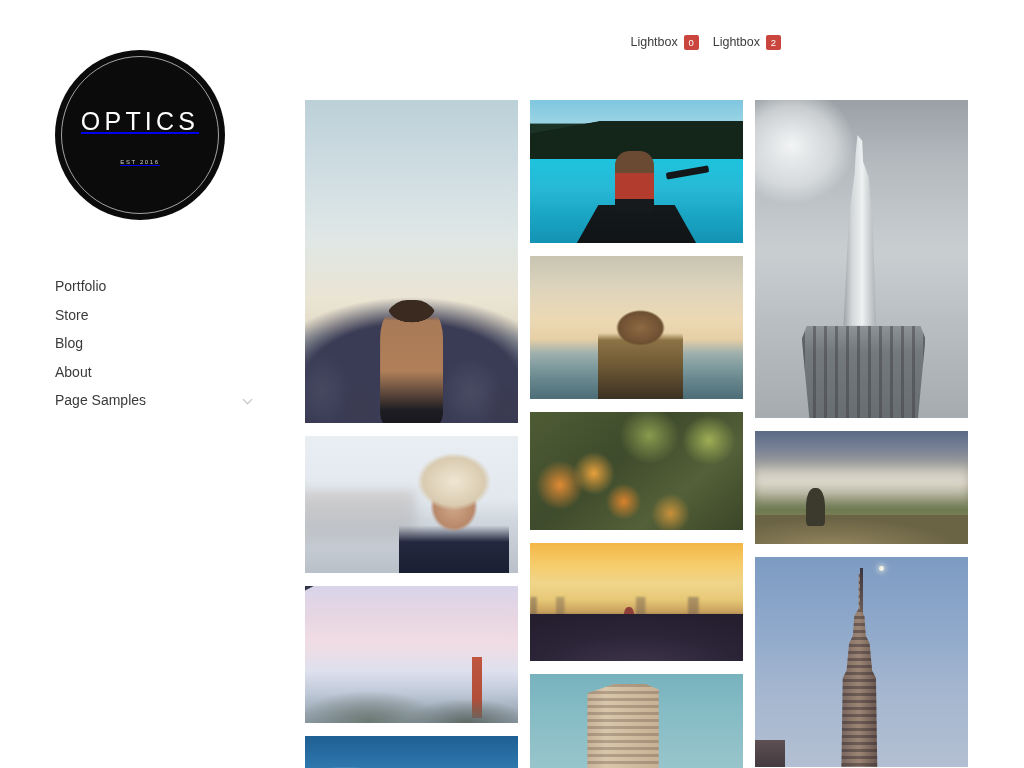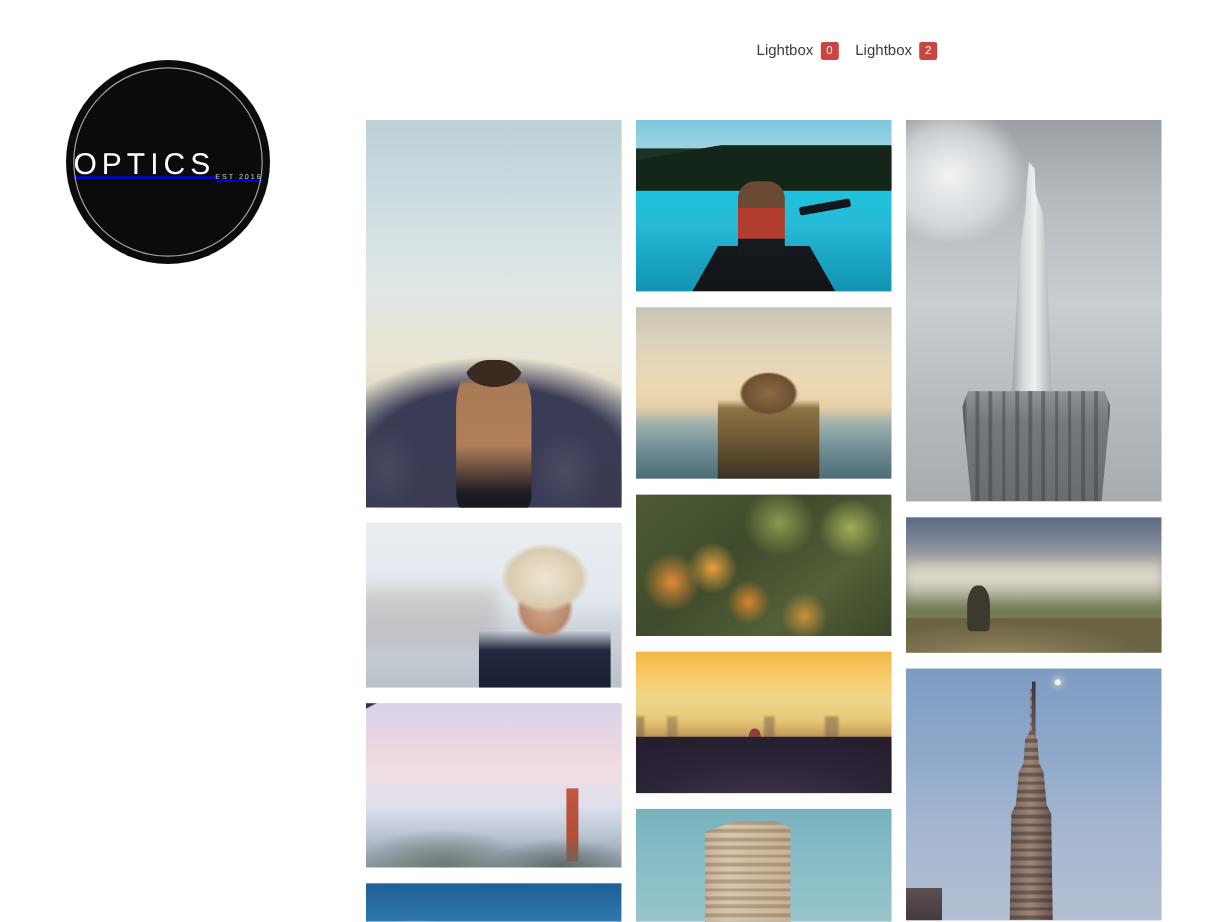--- a/index.html
+++ b/index.html
@@ -39,21 +39,21 @@
   .sidebar {
     position: absolute; left: 0; top: 0; width: 300px; height: 768px;
   }
   .logo-wrap {
     position: absolute; left: 55px; top: 50px;
     width: 170px; height: 170px;
   }
   .logo-circle {
     width: 170px; height: 170px; border-radius: 50%;
     background: #0b0b0b;
-    display: flex; 
+    display: flex; flex-direction: column;
     align-items: center; justify-content: center;
     position: relative;
   }
   .logo-ring {
     position: absolute; left: 6px; top: 6px;
     width: 158px; height: 158px; border-radius: 50%;
     border: 1px solid rgba(255,255,255,.62);
     pointer-events: none;
   }
   .logo-text {
@@ -352,20 +352,44 @@
   <div class="sidebar">
 
     <a class="logo-wrap" href="#">
       <div class="logo-circle">
         <div class="logo-ring"></div>
         <div class="logo-text">OPTICS</div>
         <div class="logo-sub">EST 2016</div>
       </div>
     </a>
 
+    <nav class="mainnav">
+
+      <a class="nav-item" href="#">
+        <span class="nav-label">Portfolio</span>
+      </a>
+
+      <a class="nav-item" href="#">
+        <span class="nav-label">Store</span>
+      </a>
+
+      <a class="nav-item" href="#">
+        <span class="nav-label">Blog</span>
+      </a>
+
+      <a class="nav-item" href="#">
+        <span class="nav-label">About</span>
+      </a>
+
+      <a class="nav-item" href="#">
+        <span class="nav-label">Page Samples</span>
+        <span class="chev"></span>
+      </a>
+
+    </nav>
   </div>
 
   <div class="gallery">
 
     <div class="col">
 
       <a class="tile" href="#" style="height:323px">
         <span class="art a-surfer">
           <span class="rocks"></span>
         </span>

